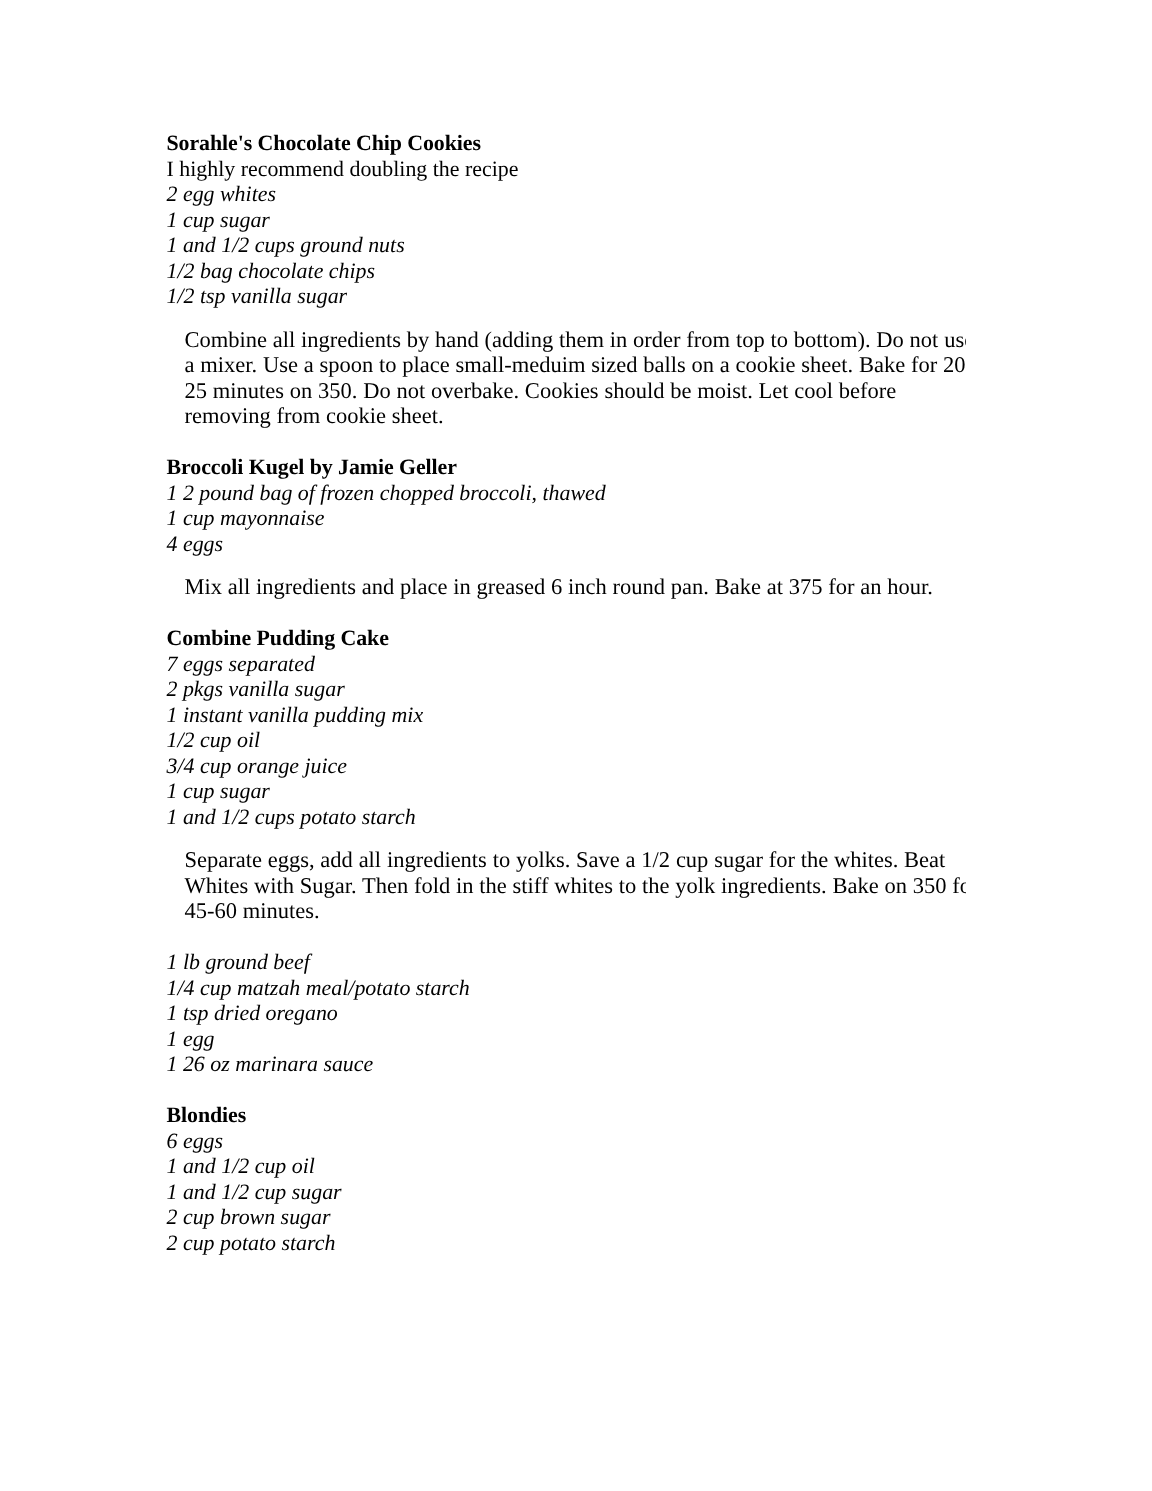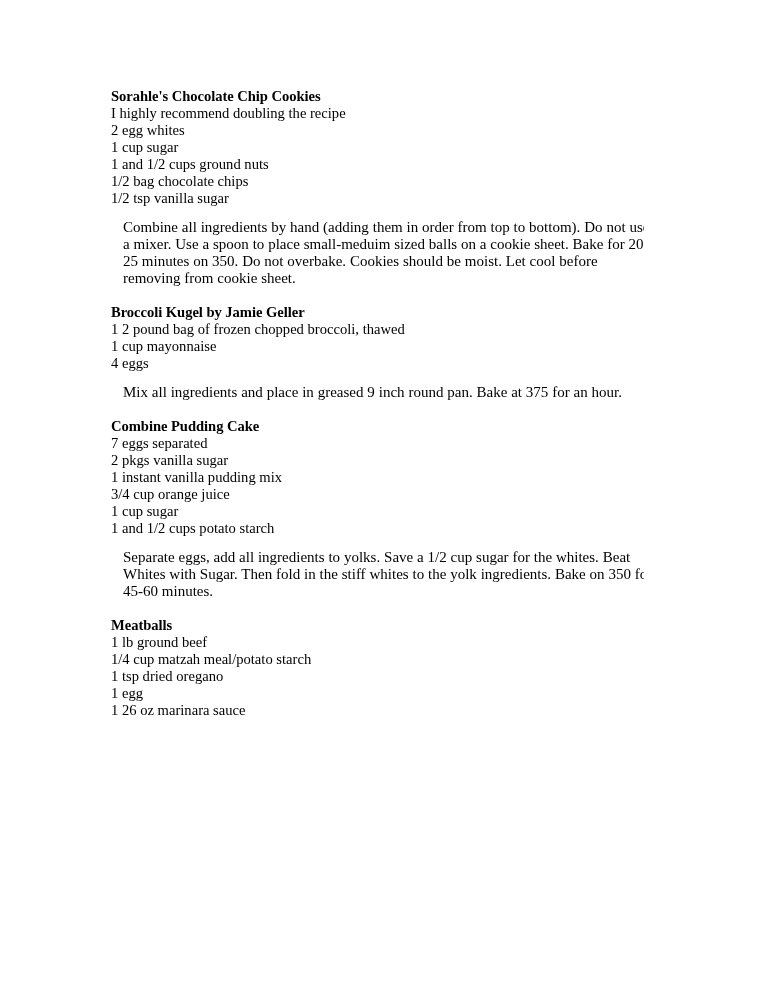--- a/index.html
+++ b/index.html
@@ -44,20 +44,21 @@
   .recipe-subtitle {
     font-size: 14.6px;
     line-height: 17px;
     margin: 0;
     padding: 0;
   }
   .ingredients {
     list-style: none;
     margin: 0;
     padding: 0;
+    font-style: italic;
   }
   .ingredient {
     font-size: 14.6px;
     line-height: 17px;
     margin: 0;
     padding: 0;
     white-space: nowrap;
   }
   .instructions {
     font-size: 15px;
@@ -85,38 +86,48 @@
         </ul>
         <p class="instructions">Combine all ingredients by hand (adding them in order from top to bottom).  Do not use a mixer.  Use a spoon to place small-meduim sized balls on a cookie sheet.   Bake for 20-25 minutes on 350.  Do not overbake.  Cookies should be moist.  Let cool before removing from cookie sheet.</p>
       </div>
       <div class="recipe">
         <div class="recipe-title">Broccoli Kugel by Jamie Geller</div>
         <ul class="ingredients">
           <li class="ingredient">1 2 pound bag of frozen chopped broccoli, thawed</li>
           <li class="ingredient">1 cup mayonnaise</li>
           <li class="ingredient">4 eggs</li>
         </ul>
-        <p class="instructions">Mix all ingredients and place in greased 9 inch round pan.  Bake at 375 for an hour.</p>
+        <p class="instructions">Mix all ingredients and place in greased 6 inch round pan.  Bake at 375 for an hour.</p>
       </div>
       <div class="recipe">
         <div class="recipe-title">Combine Pudding Cake</div>
         <ul class="ingredients">
           <li class="ingredient">7 eggs separated</li>
           <li class="ingredient">2 pkgs vanilla sugar</li>
           <li class="ingredient">1 instant vanilla pudding mix</li>
+          <li class="ingredient">1/2 cup oil</li>
           <li class="ingredient">3/4 cup orange juice</li>
           <li class="ingredient">1 cup sugar</li>
           <li class="ingredient">1 and 1/2 cups potato starch</li>
         </ul>
         <p class="instructions">Separate eggs, add all ingredients to yolks.  Save a 1/2 cup sugar for the whites.  Beat Whites with Sugar.  Then fold in the stiff whites to the yolk ingredients.  Bake on 350 for 45-60 minutes.</p>
       </div>
       <div class="recipe">
-        <div class="recipe-title">Meatballs</div>
         <ul class="ingredients">
           <li class="ingredient">1 lb ground beef</li>
           <li class="ingredient">1/4 cup matzah meal/potato starch</li>
           <li class="ingredient">1 tsp dried oregano</li>
           <li class="ingredient">1 egg</li>
           <li class="ingredient">1 26 oz marinara sauce</li>
         </ul>
       </div>
+      <div class="recipe">
+        <div class="recipe-title">Blondies</div>
+        <ul class="ingredients">
+          <li class="ingredient">6 eggs</li>
+          <li class="ingredient">1 and 1/2 cup oil</li>
+          <li class="ingredient">1 and 1/2 cup sugar</li>
+          <li class="ingredient">2 cup brown sugar</li>
+          <li class="ingredient">2 cup potato starch</li>
+        </ul>
+      </div>
     </div>
 </div>
 
 </body></html>

